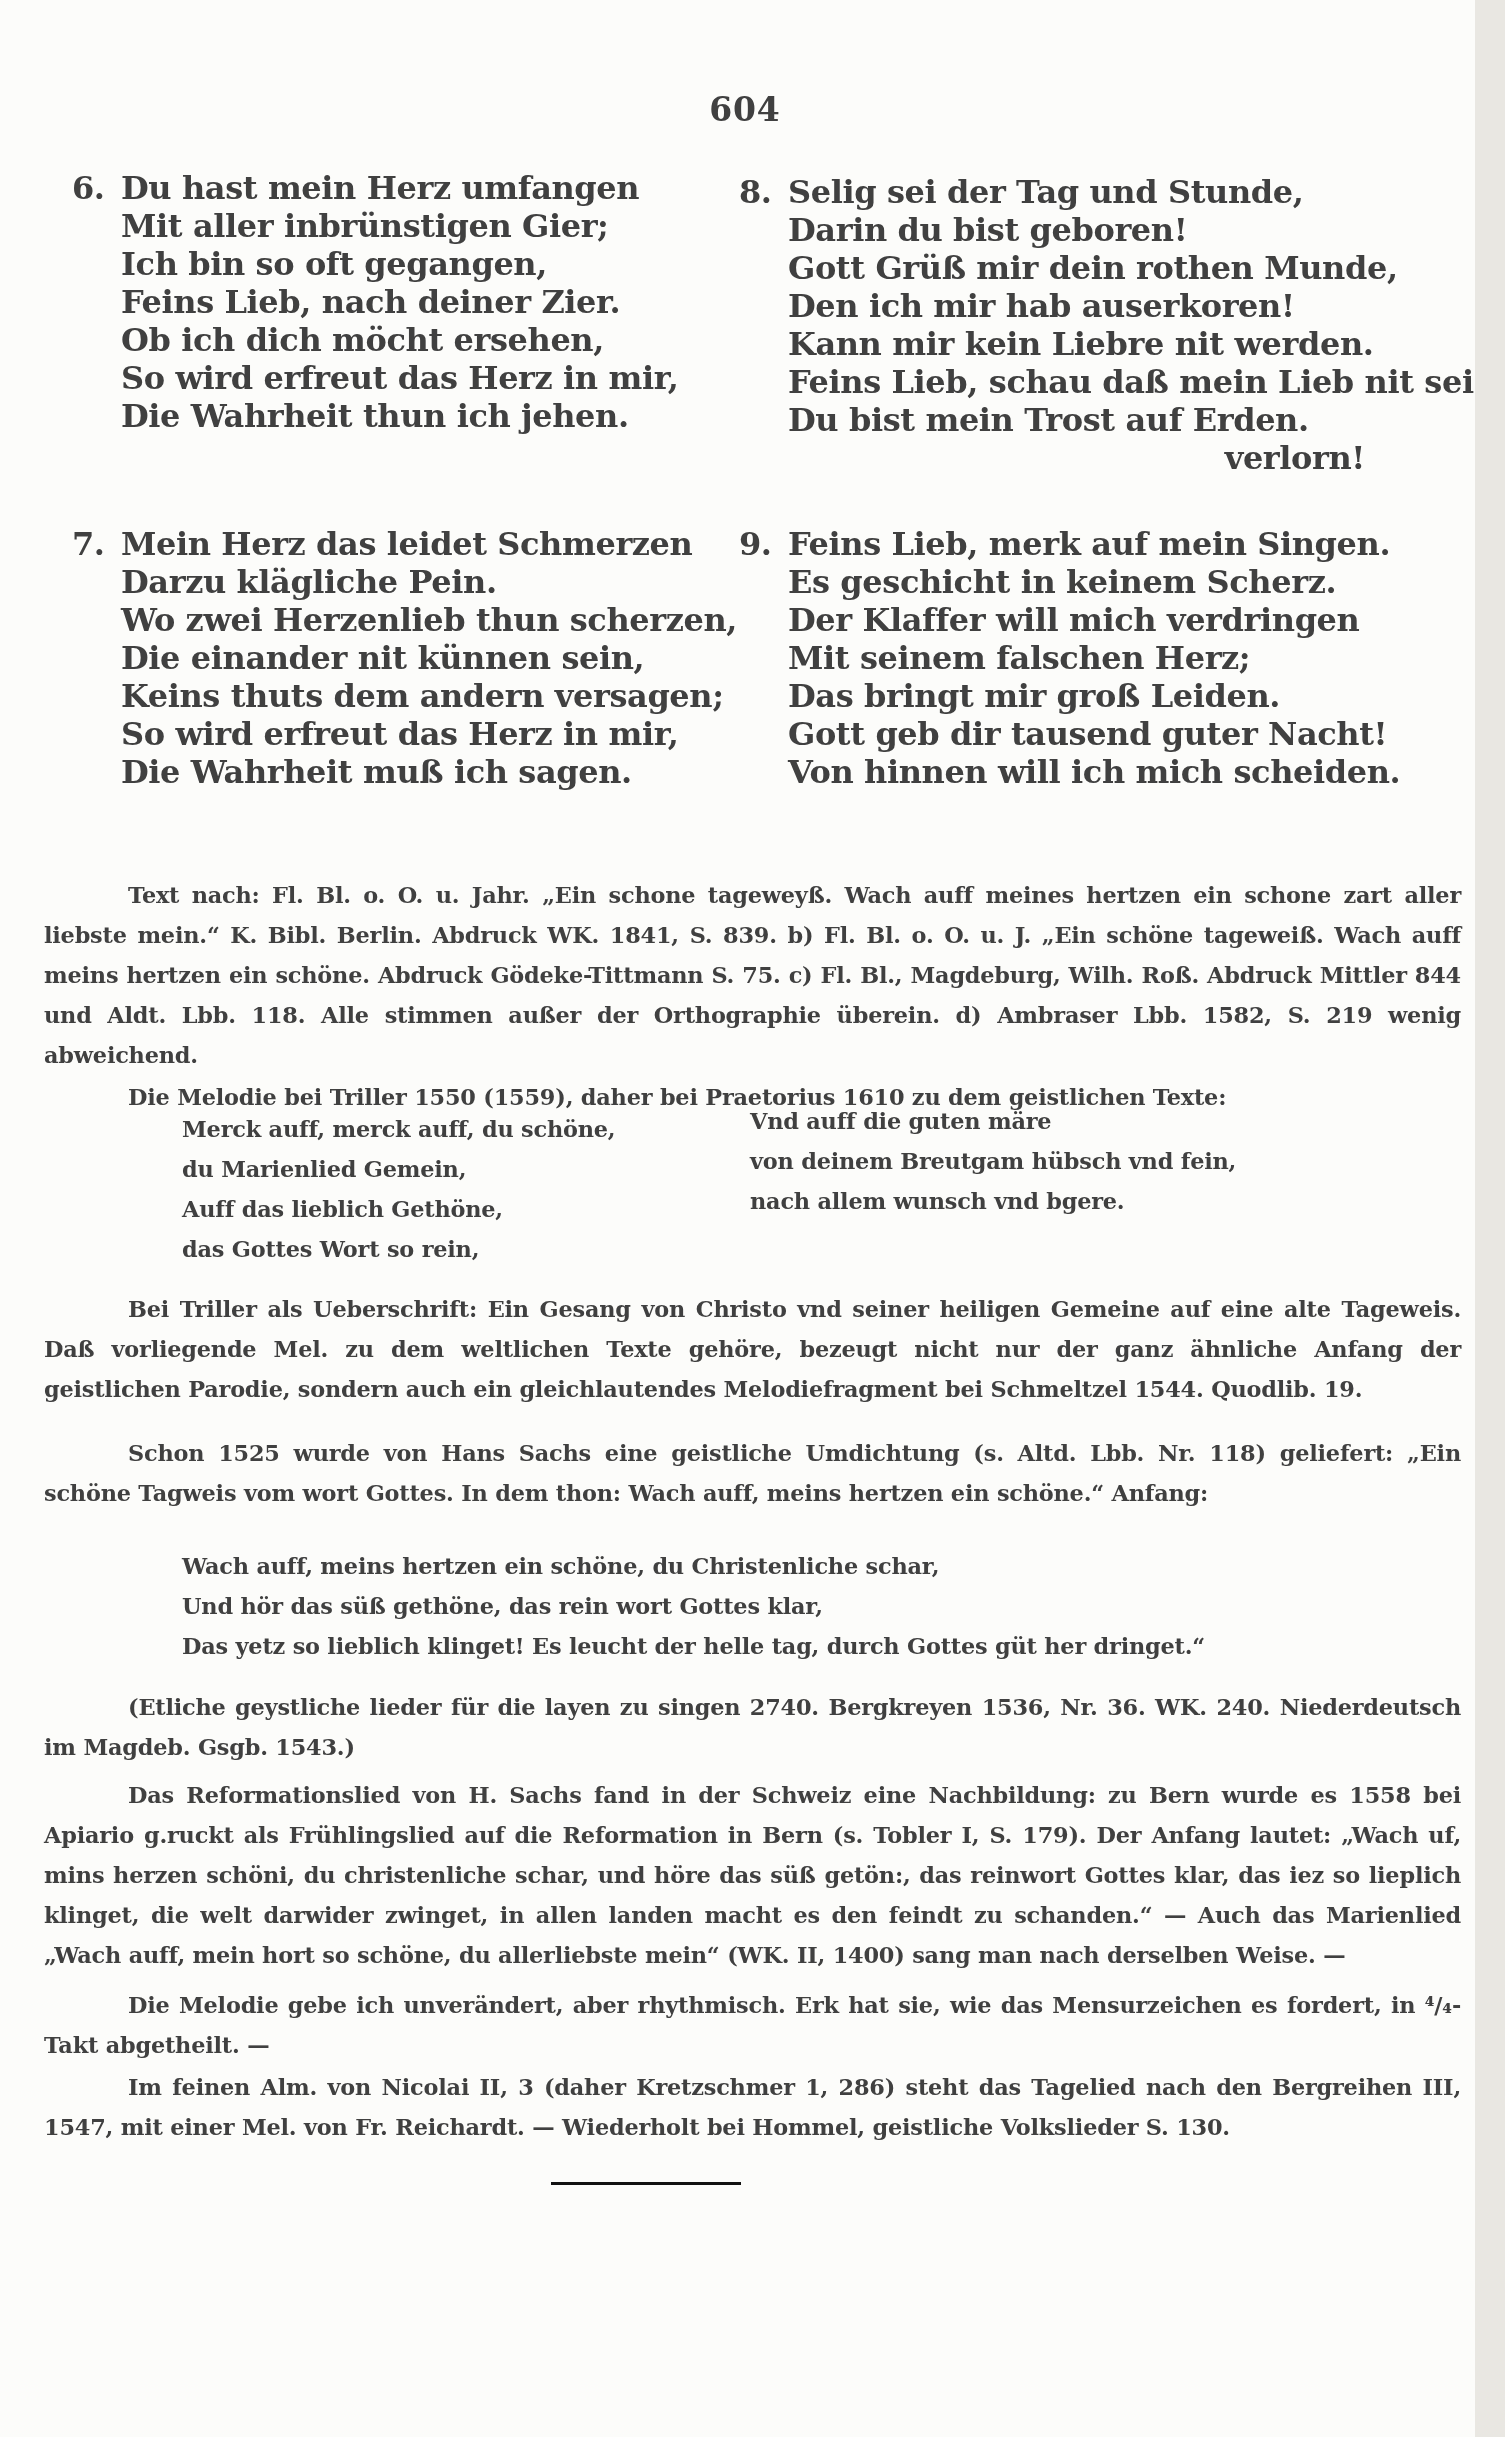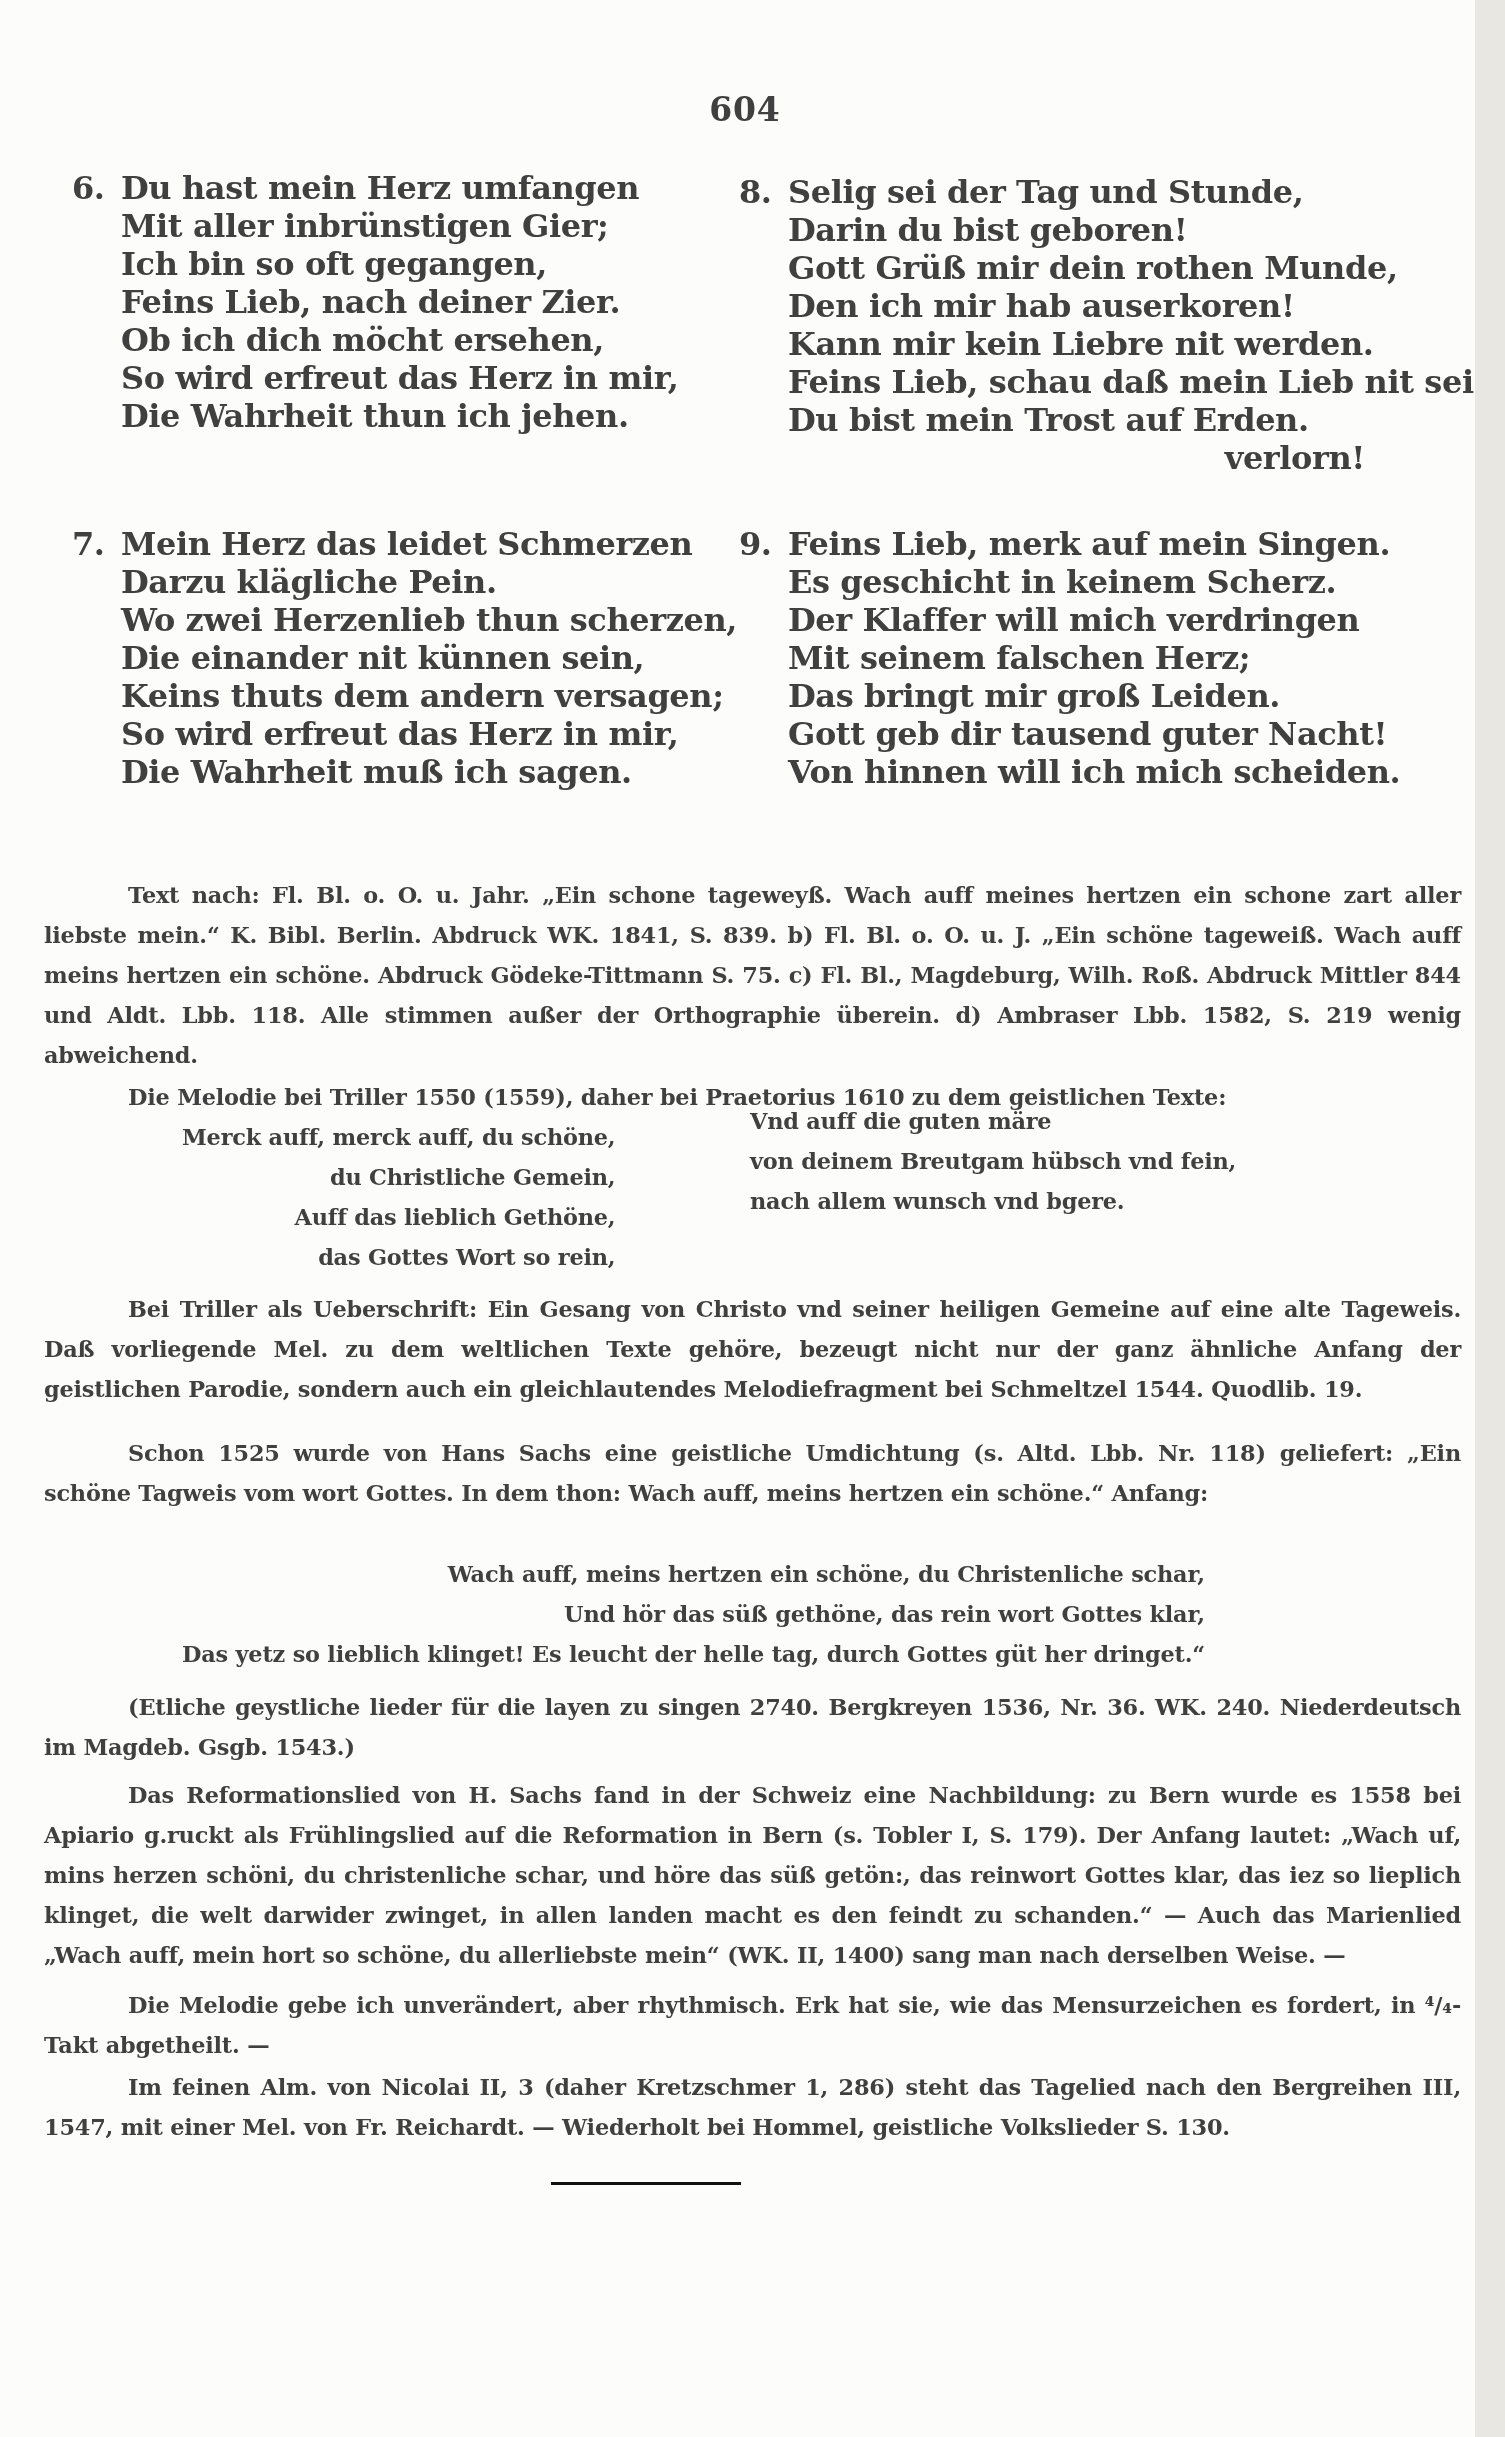--- a/index.html
+++ b/index.html
@@ -42,21 +42,21 @@
   .n-melody-intro{top:1055px;}
   .n-triller{top:1267px;}
   .n-sachs{top:1411px;}
   .n-sachs-sources{top:1665px;}
   .n-bern{top:1753px;}
   .n-melody2{top:1963px;}
   .n-nicolai{top:2045px;}
   
   .quote-row{position:absolute;left:44px;width:1417px;font-size:22.4px;line-height:40px;letter-spacing:-0.2px;}
   .q-triller{top:1101px;}
-  .q-col-left{position:absolute;left:138px;top:16px;white-space:nowrap;text-align:right;}
+  .q-col-left{position:absolute;left:138px;top:8px;white-space:nowrap;}
   .q-col-right{position:absolute;left:706px;top:0;white-space:nowrap;}
   .q-sachs{top:1538px;}
   .q-sachs .q-col-left{left:138px;white-space:nowrap;}
   .rule{
     position:absolute;top:2176px;left:551px;width:190px;height:3px;
     background:#111;border:none;
   }
 </style>
 </head>
 <body>
@@ -114,21 +114,21 @@
     <div class="verse-line">Von hinnen will ich mich scheiden.</div>
   </section>
 
   <p class="note indent n-sources">Text nach: Fl. Bl. o. O. u. Jahr. „Ein schone tageweyß. Wach auff meines hertzen ein schone zart aller liebste mein.“ K. Bibl. Berlin. Abdruck WK. 1841, S. 839. b) Fl. Bl. o. O. u. J. „Ein schöne tageweiß. Wach auff meins hertzen ein schöne. Abdruck Gödeke-Tittmann S. 75. c) Fl. Bl., Magdeburg, Wilh. Roß. Abdruck Mittler 844 und Aldt. Lbb. 118. Alle stimmen außer der Orthographie überein. d) Ambraser Lbb. 1582, S. 219 wenig abweichend.</p>
 
   <p class="note indent n-melody-intro">Die Melodie bei Triller 1550 (1559), daher bei Praetorius 1610 zu dem geistlichen Texte:</p>
 
   <div class="quote-row q-triller">
     <div class="q-col-left">
       <div>Merck auff, merck auff, du schöne,</div>
-      <div>du Christliche Gemein,</div>
+      <div>du Marienlied Gemein,</div>
       <div>Auff das lieblich Gethöne,</div>
       <div>das Gottes Wort so rein,</div>
     </div>
     <div class="q-col-right">
       <div>Vnd auff die guten märe</div>
       <div>von deinem Breutgam hübsch vnd fein,</div>
       <div>nach allem wunsch vnd bgere.</div>
     </div>
   </div>
 

